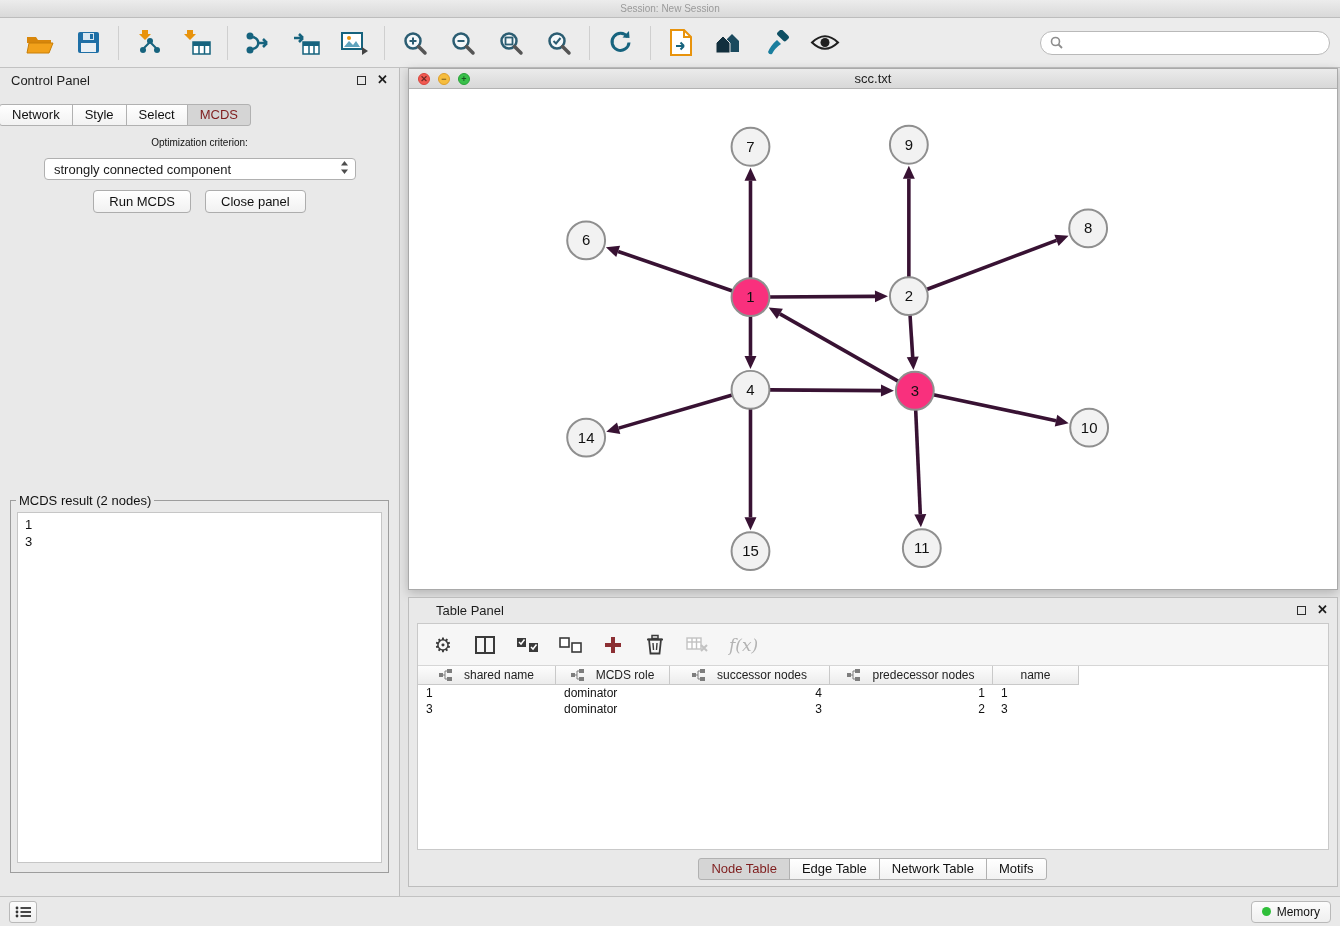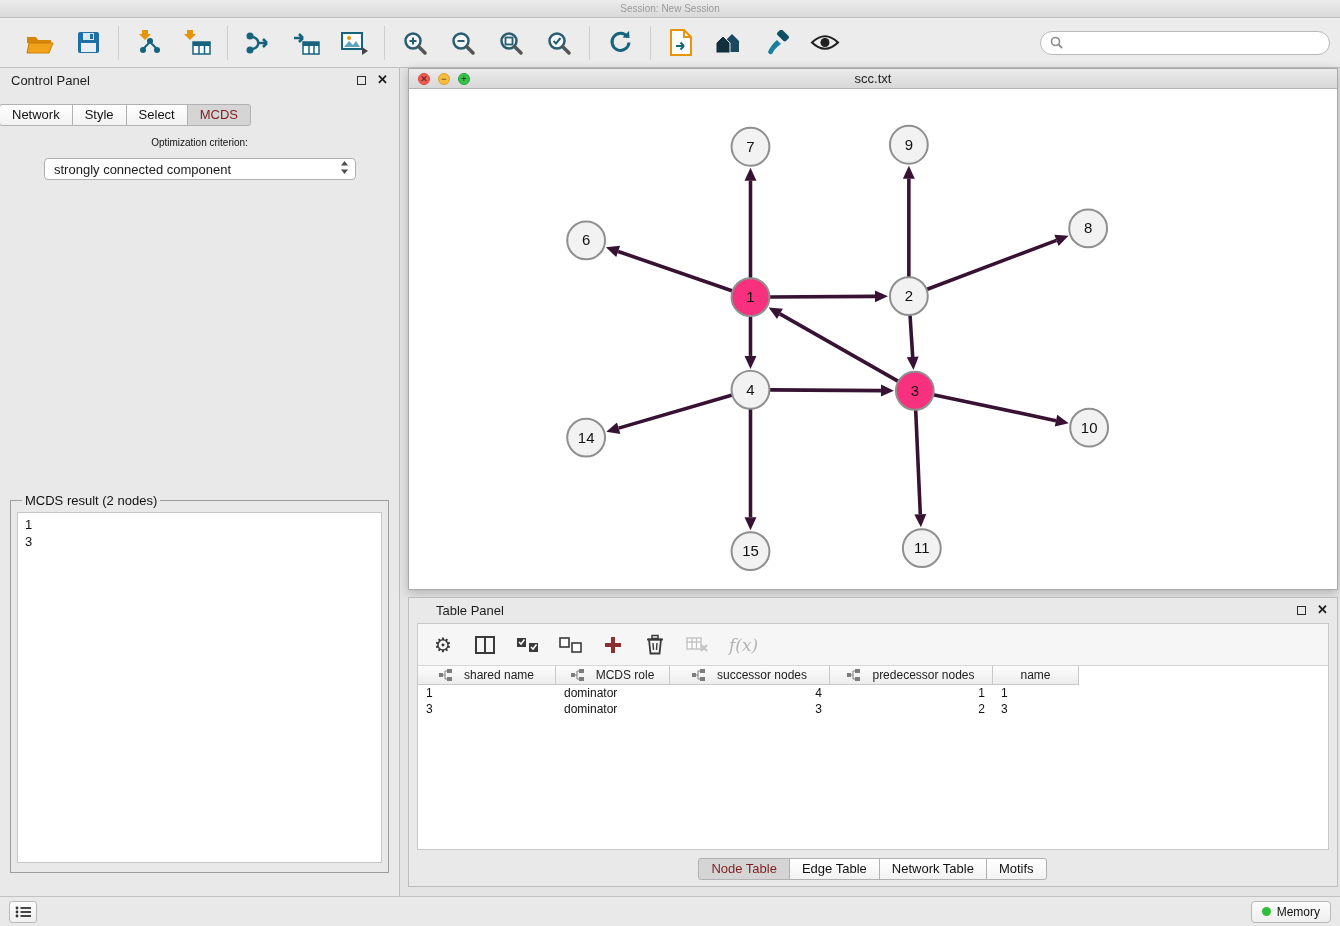--- a/index.html
+++ b/index.html
@@ -61,21 +61,21 @@
   .dropdown .dd-val { flex:1; }
   .btn-row { position:absolute; top:122px; left:0; right:0; display:flex; justify-content:center; gap:14px; }
   .btn {
     background:linear-gradient(#ffffff,#f1f1f1); border:1px solid #adadad; border-radius:4px;
     padding:3px 15px; font-size:13px; color:#111; cursor:pointer;
   }
   .mcds-fieldset {
     position:absolute; left:10px; right:10px; top:425px; height:380px;
     border:1px solid #9d9d9d; background:#e9e9e9;
   }
-  .mcds-fieldset legend { font-size:13px; margin-left:11px; padding:0 3px; color:#111; }
+  .mcds-fieldset legend { font-size:13px; margin-left:5px; padding:0 3px; color:#111; }
   .mcds-result-box {
     position:absolute; left:6px; right:6px; top:4px; bottom:9px;
     background:#fff; border:1px solid #c6c6c6; padding:3px 7px;
     font-size:13px; line-height:17px; overflow:auto; color:#111;
   }
   
   .network-window {
     position:absolute; left:408px; top:68px; width:930px; height:522px;
     background:#fff; border:1px solid #a9a9a9; box-shadow:0 3px 10px rgba(0,0,0,.22);
   }
@@ -304,20 +304,24 @@
   </div>
   <div class="opt-label">Optimization criterion:</div>
   <div class="dropdown">
     <span class="dd-val">strongly connected component</span>
     <span>
       <svg width="9" height="15">
           <path d="M4.5 1 L8 5.5 H1z" fill="#4d4d4d"></path>
           <path d="M4.5 14 L1 9.5 H8z" fill="#4d4d4d"></path>
         </svg>
     </span>
+  </div>
+  <div class="btn-row">
+    <button class="btn">Run MCDS</button>
+    <button class="btn">Close panel</button>
   </div>
   <fieldset class="mcds-fieldset">
     <legend>MCDS result (2 nodes)</legend>
     <div class="mcds-result-box">
         <div>1</div>
         <div>3</div>
       </div>
   </fieldset>
 </div>
 

